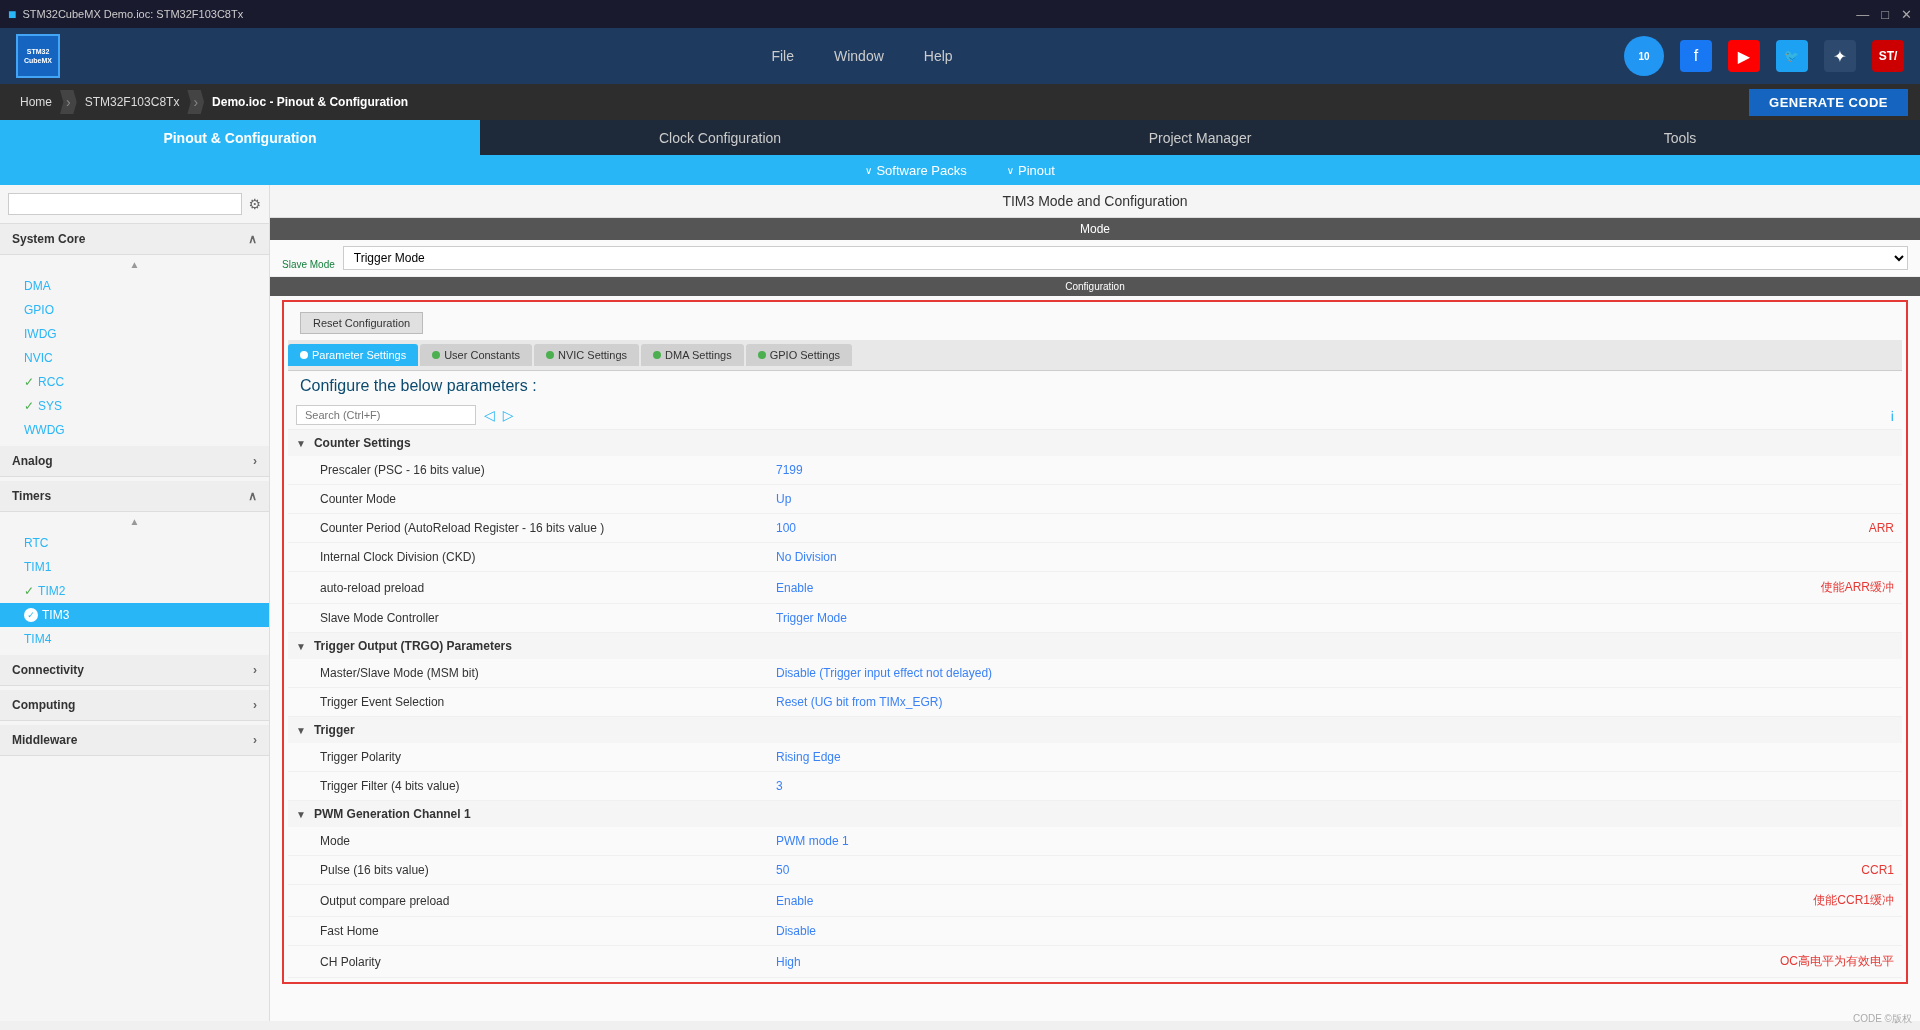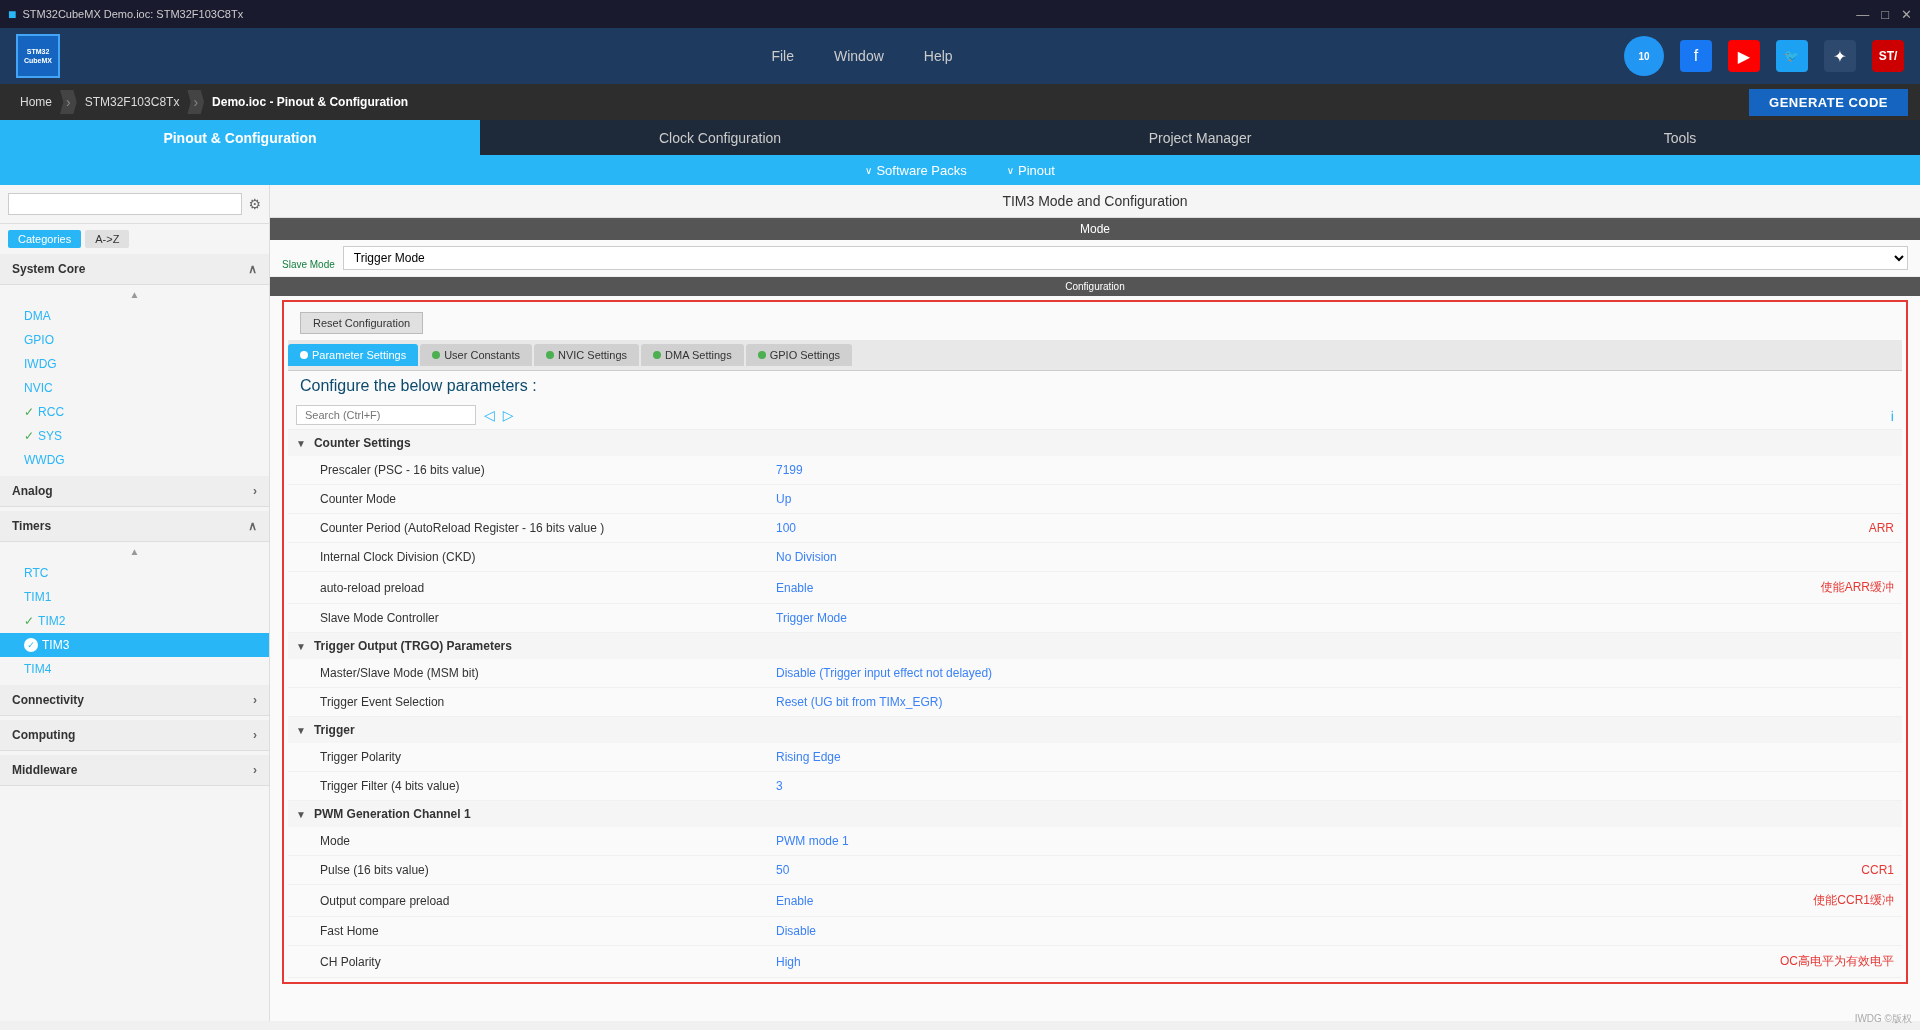--- a/index.html
+++ b/index.html
@@ -424,24 +424,20 @@
   </div>
 </div>
 
 <div class="main-content">
 
   <div class="left-panel">
     <div class="search-bar">
       <input class="search-input" type="text" placeholder="" style="">
       <span class="gear-btn">⚙</span>
     </div>
-    <div class="cat-tabs">
-      <span class="cat-tab active">Categories</span>
-      <span class="cat-tab inactive">A-&gt;Z</span>
-    </div>
 
     <div class="nav-group">
       <div class="section-header">
         <span>System Core</span>
         <span class="expand-icon">∧</span>
       </div>
       <div class="scroll-indicator">▲</div>
       <div class="nav-item">DMA</div>
       <div class="nav-item">GPIO</div>
       <div class="nav-item">IWDG</div>
@@ -642,13 +638,13 @@
           <span class="param-name">CH Polarity</span>
           <span class="param-value">High</span>
           <span class="param-note">OC高电平为有效电平</span>
         </div>
       </div>
 
     </div>
   </div>
 </div>
 
-<div class="watermark">IWDG ©版权</div>
+<div class="watermark">CODE ©版权</div>
 
 </body></html>

